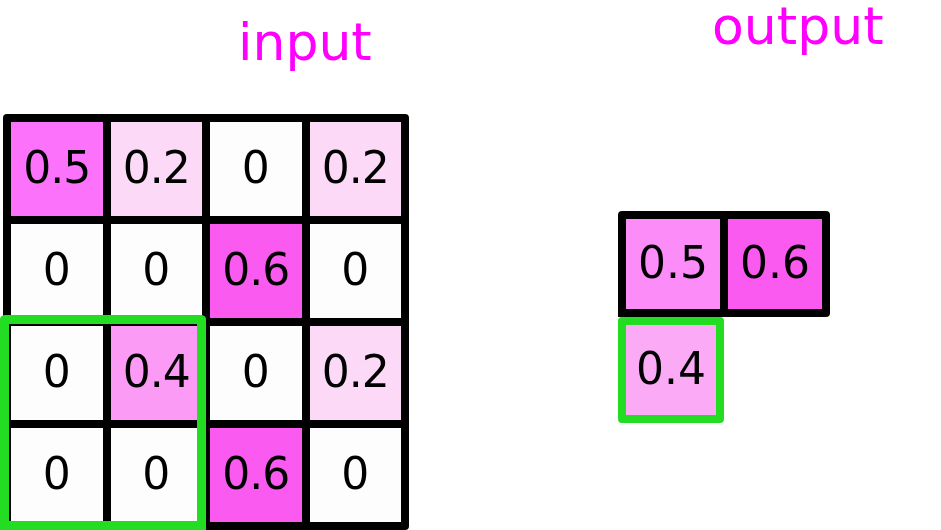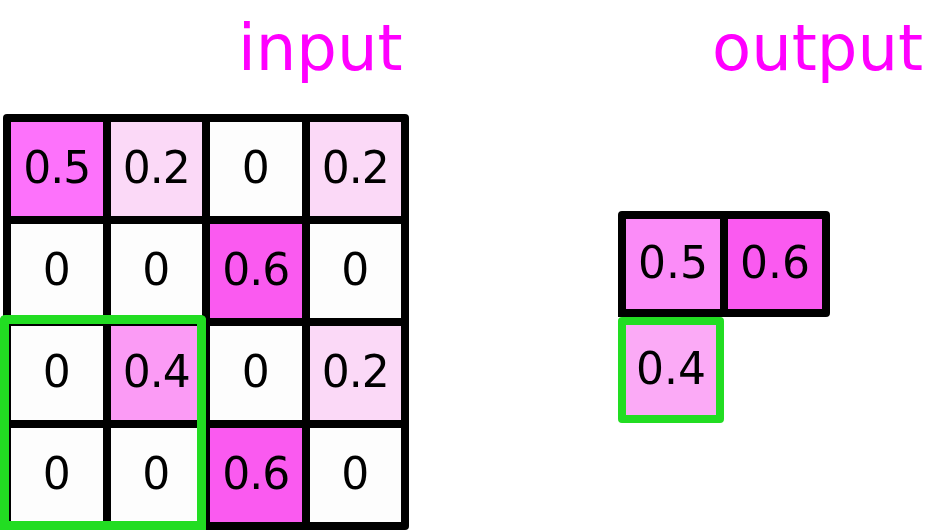--- a/index.html
+++ b/index.html
@@ -12,28 +12,28 @@
     height: 530px;
     position: relative;
     overflow: hidden;
     font-family: "DejaVu Sans", sans-serif;
   }
 
   
   .title {
     position: absolute;
     color: #ff00ff;
-    font-size: 64px;
+    font-size: 52px;
     line-height: 1;
     font-weight: normal;
     white-space: nowrap;
     letter-spacing: 0px;
   }
   #input-title  { left: 238px; top: 16px; }
-  #output-title { left: 712px; top: 16px; text-align: center; }
+  #output-title { left: 712px; top: 0; text-align: center; }
 
   
   #input-grid {
     position: absolute;
     left: 3px;
     top: 114px;
     width: 406px;
     height: 416px;
     background: #000000;
     box-sizing: border-box;

